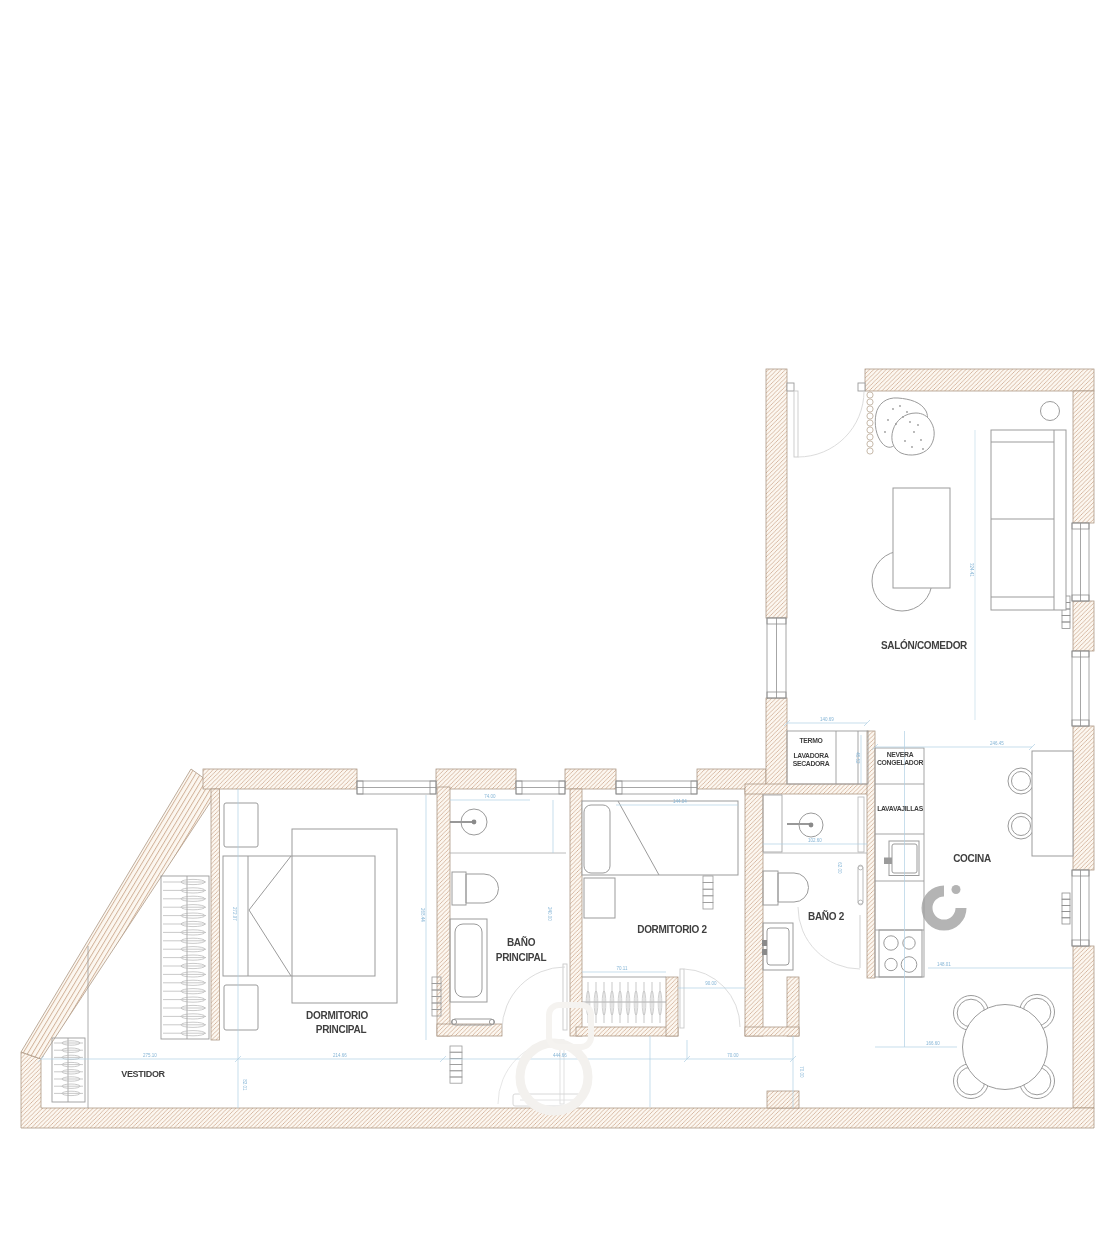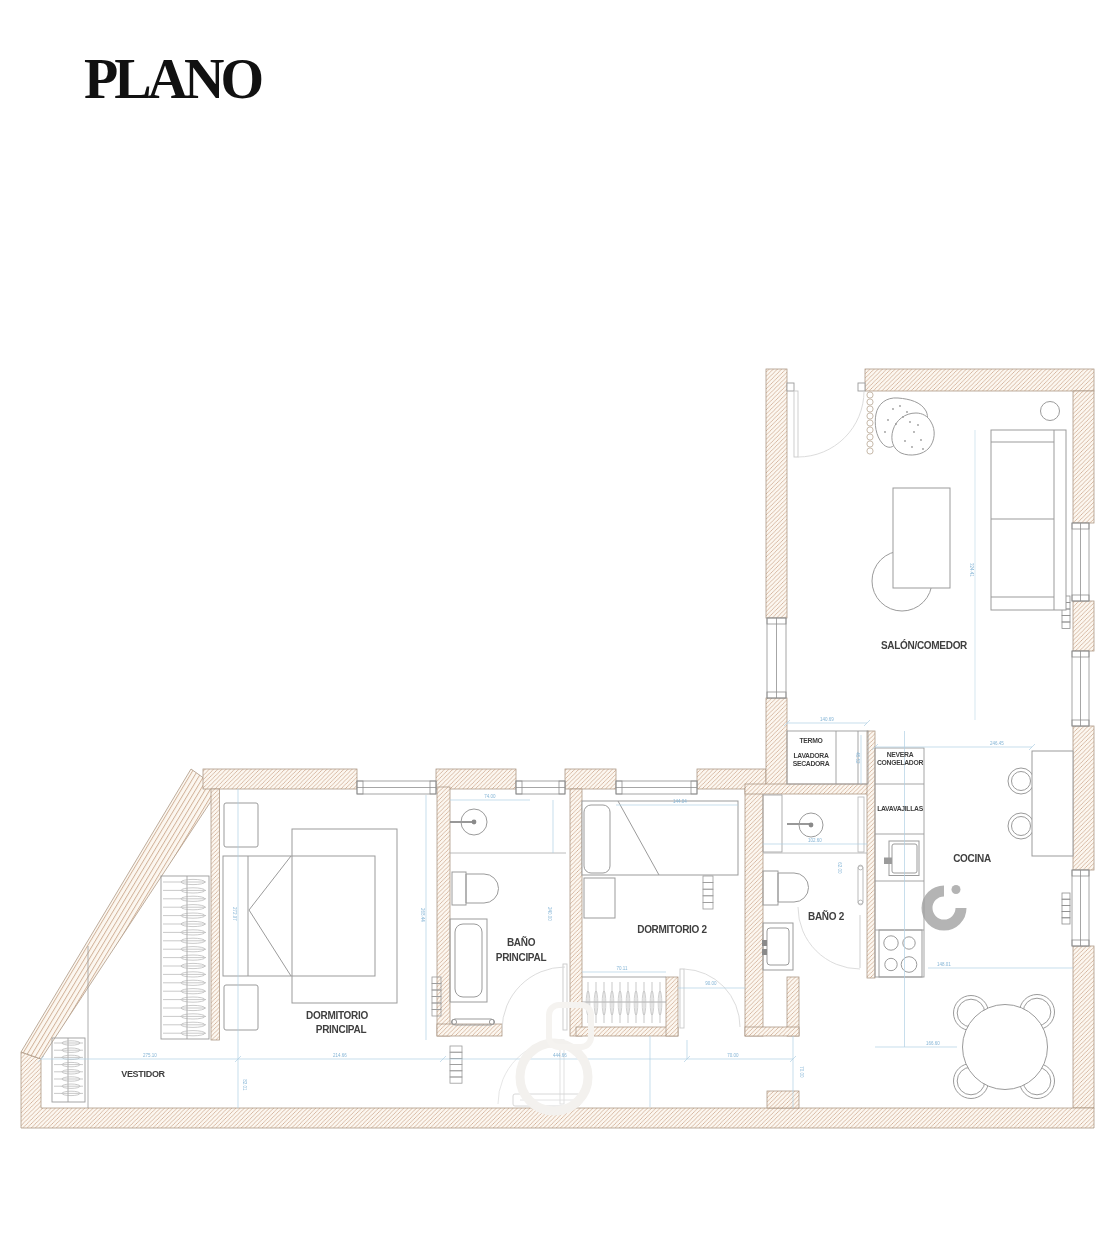--- a/index.html
+++ b/index.html
@@ -4,21 +4,20 @@
 <style>
   html,body{margin:0;padding:0;background:#ffffff;}
   .page{position:relative;width:1112px;height:1242px;background:#ffffff;overflow:hidden;}
   svg{position:absolute;left:0;top:0;}
   text{font-family:"Liberation Sans",sans-serif;}
 </style>
 </head>
 <body>
 <div class="page">
 
-<div style="position:absolute;left:84px;top:47px;font-family:'Liberation Serif',serif;font-weight:bold;font-size:56px;letter-spacing:-4px;color:#111;">PLANO</div>
 <svg width="1112" height="1242" viewBox="0 0 1112 1242">
 <defs>
 <pattern id="hatch" width="4.2" height="4.2" patternUnits="userSpaceOnUse">
 <rect width="4.2" height="4.2" fill="#fcf7f0"></rect>
 <path d="M-1.05,5.25 L5.25,-1.05 M1.05,7.35 L7.35,1.05" stroke="#cdab90" stroke-width="0.8" fill="none"></path>
 </pattern>
 <pattern id="hatch2" width="30" height="4.1" patternUnits="userSpaceOnUse" patternTransform="rotate(-59)">
 <rect width="30" height="4.1" fill="#fcf7f0"></rect>
 <line x1="0" y1="0.5" x2="30" y2="0.5" stroke="#cdab90" stroke-width="0.85"></line>
 </pattern>

